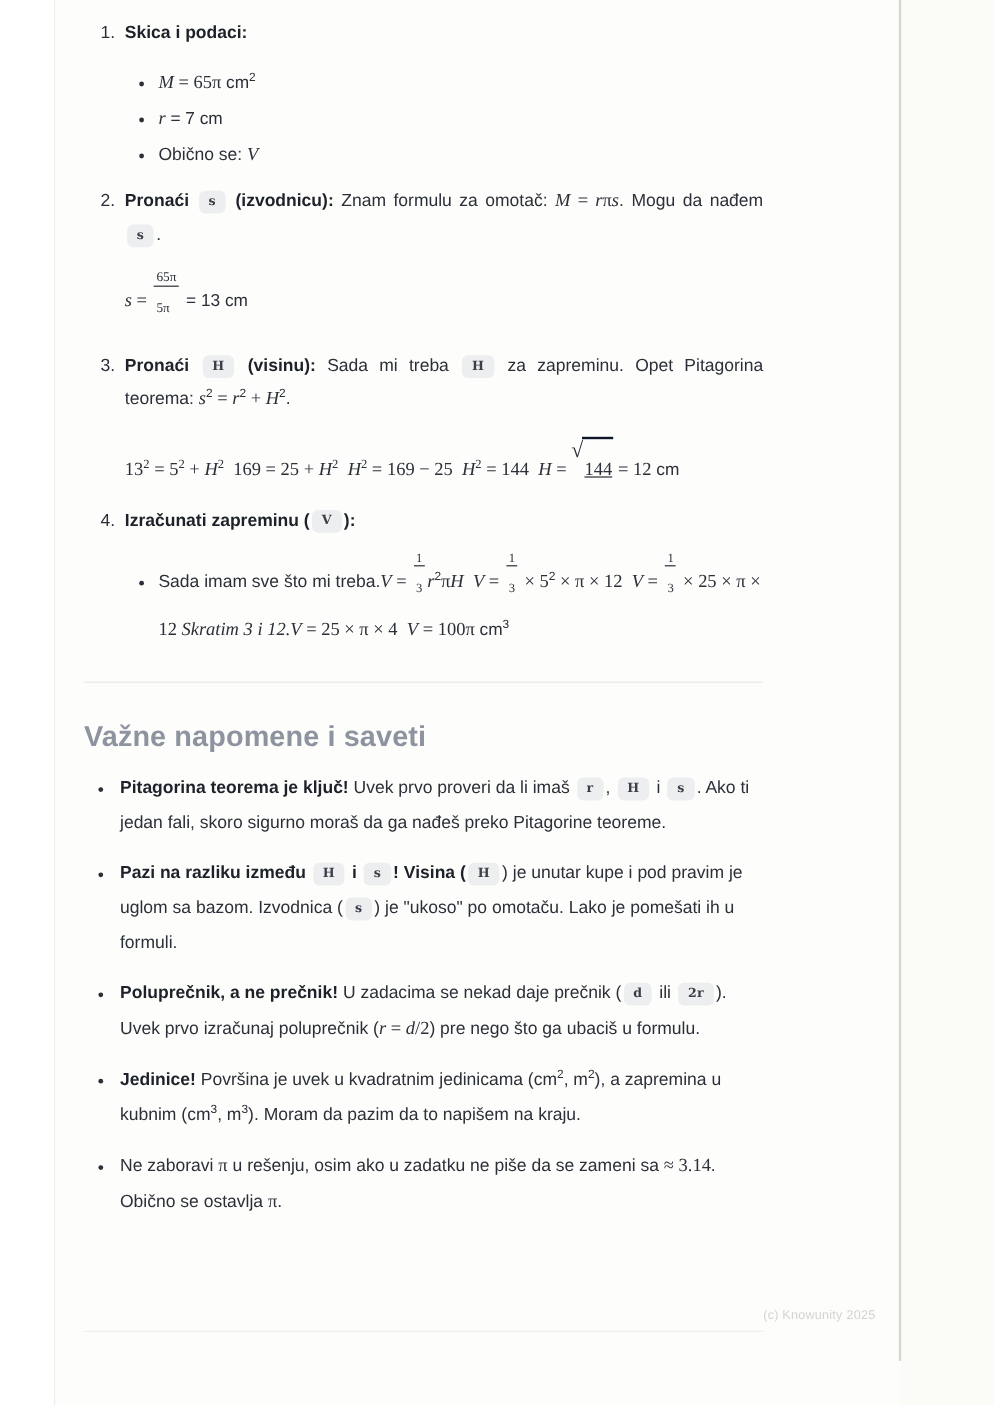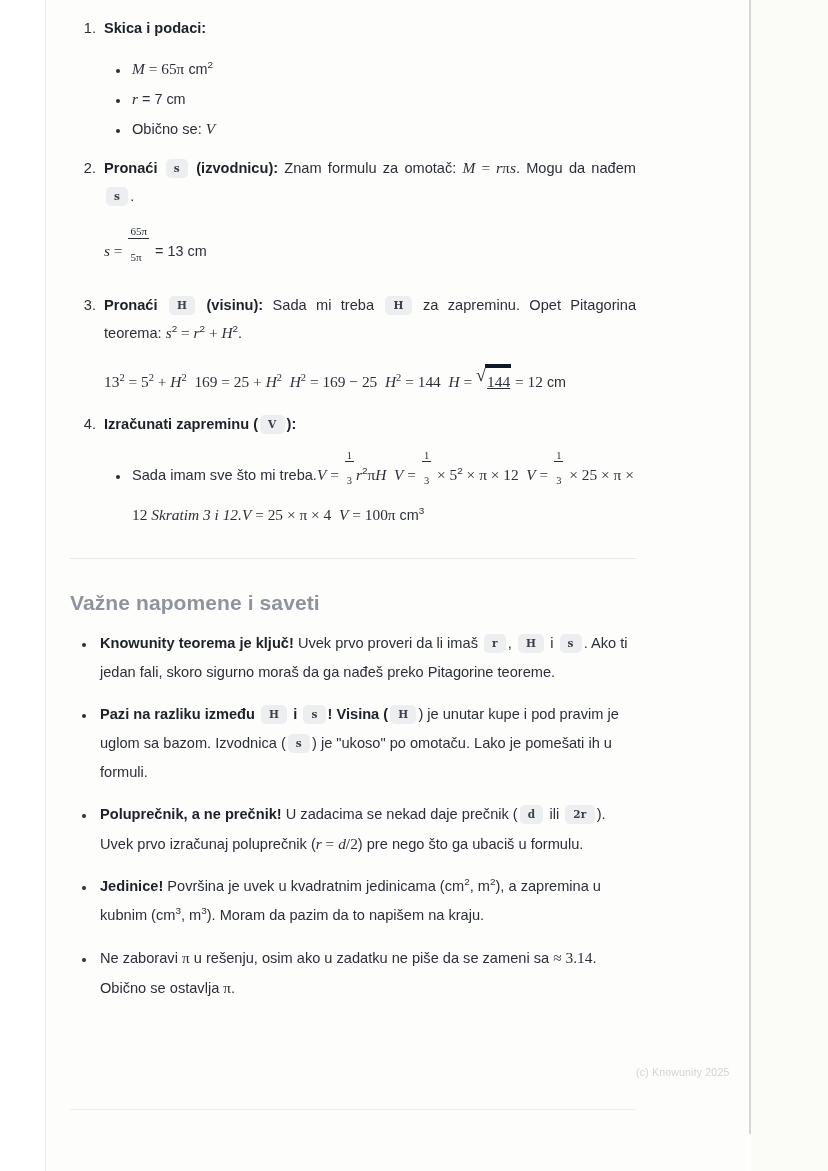--- a/index.html
+++ b/index.html
@@ -174,22 +174,22 @@
     padding-left: 9px;
     font-family: "Liberation Serif", "DejaVu Serif", serif;
   }
   .sqrt .rad {
     position: absolute;
     left: 0;
     top: -0.08em;
     font-size: 1.18em;
   }
   .sqrt .under {
-    border-top: 4px solid #0f172a;
-    padding: 0 1px 0 2px;
+    border-top: 2px solid #0f172a;
+    padding: 12px 1px 0 2px;
     display: inline-block;
     margin-top: 1px;
     text-decoration: underline;
   }
 
   
   .code {
     display: inline-block;
     background: #eceef0;
     border-radius: 5px;
@@ -205,21 +205,21 @@
   }
 
   
   .divider {
     border: 0;
     border-top: 1px solid #e8e8e4;
     margin: 28px 0 0 0;
     width: 566px;
   }
   .section-title {
-    font-size: 21px;
+    font-size: 24px;
     font-weight: 700;
     color: #8d94a0;
     margin: 32px 0 14px 0;
     letter-spacing: .1px;
   }
 
   
   ul.tips {
     margin: 6px 0 0 0;
     padding-left: 26px;
@@ -238,21 +238,21 @@
   .footer-rule {
     position: absolute;
     left: 70px;
     top: 1109px;
     width: 566px;
     border-top: 1px solid #eeeeea;
   }
   .watermark {
     position: absolute;
     left: 636px;
-    top: 1066px;
+    top: 1090px;
     width: 140px;
     text-align: left;
     font-size: 10.5px;
     color: #d3d4cf;
     letter-spacing: .2px;
   }
 </style>
 </head>
 <body>
 
@@ -325,21 +325,21 @@
 
     </ol>
 
     <hr class="divider">
 
     <h2 class="section-title">Važne napomene i saveti</h2>
 
     <ul class="tips">
 
       <li>
-        <span class="b">Knowunity teorema je ključ!</span>
+        <span class="b">Pitagorina teorema je ključ!</span>
         <span>Uvek prvo proveri da li imaš </span><span class="code">r</span><span>, </span><span class="code">H</span><span> i </span><span class="code">s</span><span>. Ako ti jedan fali, skoro sigurno moraš da ga nađeš preko Pitagorine teoreme.</span>
       </li>
 
       <li>
         <span class="b">Pazi na razliku između</span>
         <span class="code">H</span><span class="b"> i </span><span class="code">s</span><span class="b">! Visina (</span><span class="code">H</span><span>) je unutar kupe i pod pravim je uglom sa bazom. Izvodnica (</span><span class="code">s</span><span>) je "ukoso" po omotaču. Lako je pomešati ih u formuli.</span>
       </li>
 
       <li>
         <span class="b">Poluprečnik, a ne prečnik!</span>

